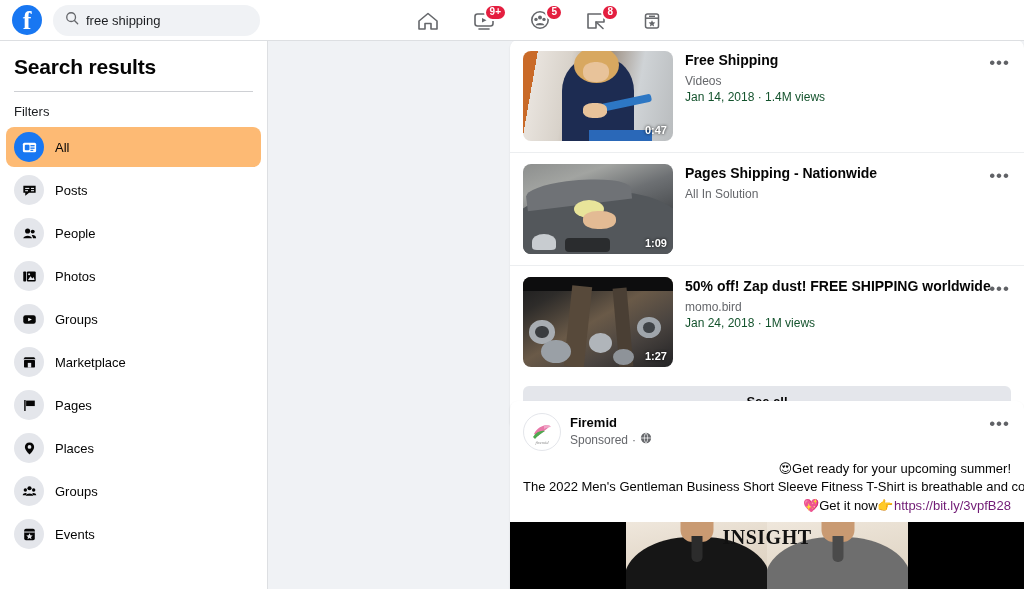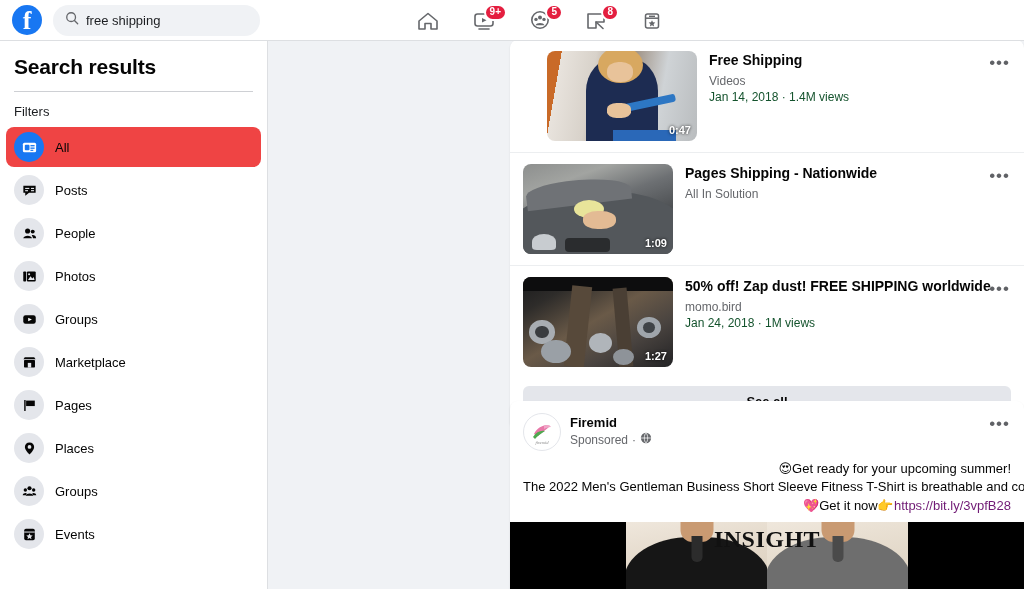--- a/index.html
+++ b/index.html
@@ -86,21 +86,21 @@
   .filters-label {
     font-size: 13px; color: #1c1e21;
     padding: 0 8px 8px 8px; font-weight: 400;
   }
   .filter-item {
     display: flex; align-items: center; gap: 11px;
     height: 40px; padding: 0 8px;
     border-radius: 8px; margin-bottom: 3px;
     cursor: pointer;
   }
-  .filter-item.active { background: #ef4444; }
+  .filter-item.active { background: #fdba74; }
   .f-icon {
     width: 30px; height: 30px; border-radius: 50%;
     background: #e4e6eb; flex: 0 0 auto;
     display: flex; align-items: center; justify-content: center;
   }
   .f-icon.blue { background: #1877f2; }
   .f-label { font-size: 13px; color: #050505; }
 
   
   .main {
@@ -209,21 +209,21 @@
     transform: translateX(-50%);
     width: 11px; height: 26px;
     border-radius: 0 0 5px 5px;
   }
   .collar.dark { background: #2c2c2c; }
   .collar.gray { background: #4a4a4a; }
   .insight {
     position: absolute; left: 50%; top: 4px;
     transform: translateX(-50%);
     font-family: "Liberation Serif", serif;
-    font-size: 24px; font-weight: bold;
+    font-size: 20px; font-weight: bold;
     color: #111; letter-spacing: 0.5px;
     z-index: 5; white-space: nowrap;
   }
 </style>
 </head>
 <body>
 
 <div class="topbar">
   <div class="fb-logo"></div>
 
@@ -415,21 +415,21 @@
     </span>
     <span class="f-label">Events</span>
   </div>
 </div>
 
 <div class="main">
 
   <div class="card" id="videos-card">
 
     <div class="video-row">
-      <div class="thumb" style="background:linear-gradient(100deg,#c96a28 0%,#c96a28 9%,#e8e3dd 9%,#d8d2ca 30%,#9c8e80 52%,#cfd3d6 74%,#b9bcbe 100%);margin-left:24px;">
+      <div class="thumb" style="background:linear-gradient(100deg,#c96a28 0%,#c96a28 9%,#e8e3dd 9%,#d8d2ca 30%,#9c8e80 52%,#cfd3d6 74%,#b9bcbe 100%);">
         <div style="position:absolute;left:26%;top:8%;width:48%;height:92%;background:#1d2c52;border-radius:40% 40% 0 0;"></div>
         <div style="position:absolute;left:34%;top:-4%;width:30%;height:40%;background:#d8a860;border-radius:50%;"></div>
         <div style="position:absolute;left:40%;top:12%;width:17%;height:22%;background:#e8c39a;border-radius:45%;"></div>
         <div style="position:absolute;left:44%;top:54%;width:42%;height:9%;background:#2d77c4;border-radius:3px;transform:rotate(-12deg);"></div>
         <div style="position:absolute;left:40%;top:58%;width:16%;height:16%;background:#e8c39a;border-radius:40%;"></div>
         <div style="position:absolute;left:44%;bottom:0;width:42%;height:12%;background:#2a68b8;"></div>
         <span class="dur">0:47</span>
       </div>
       <div class="v-meta">
         <div class="v-title">Free Shipping</div>

